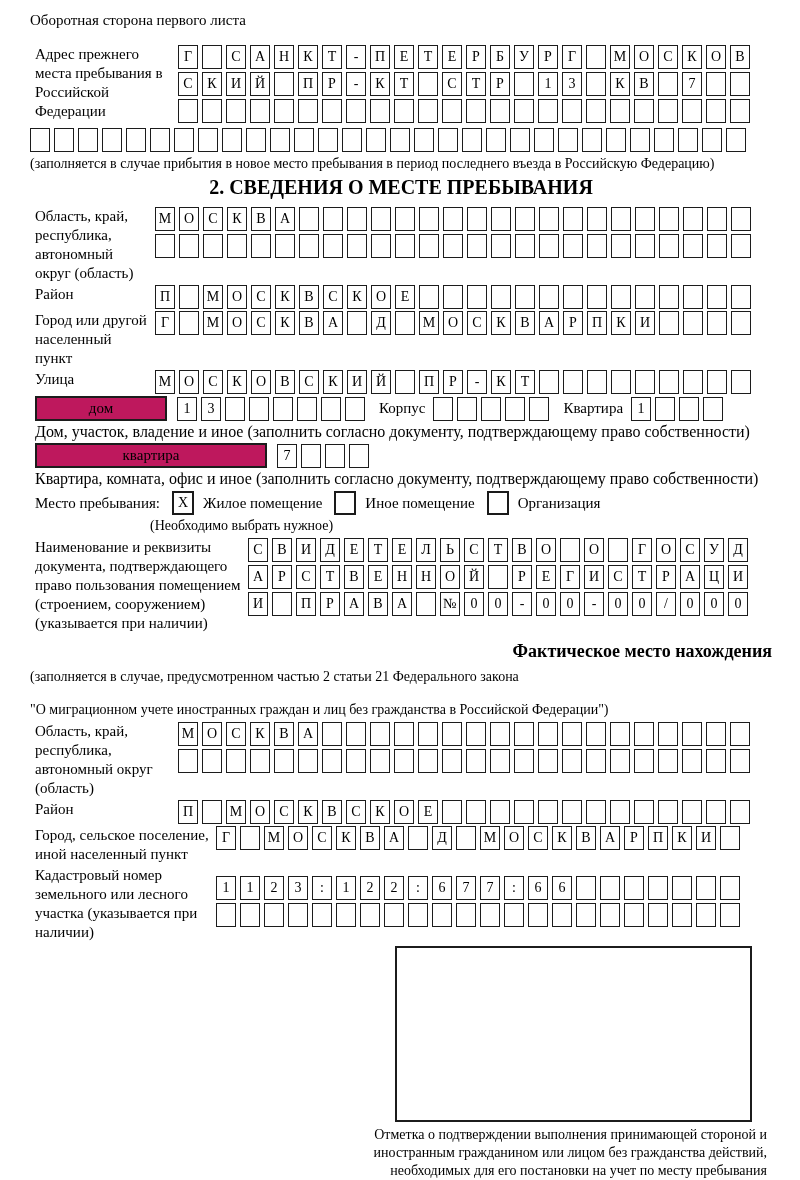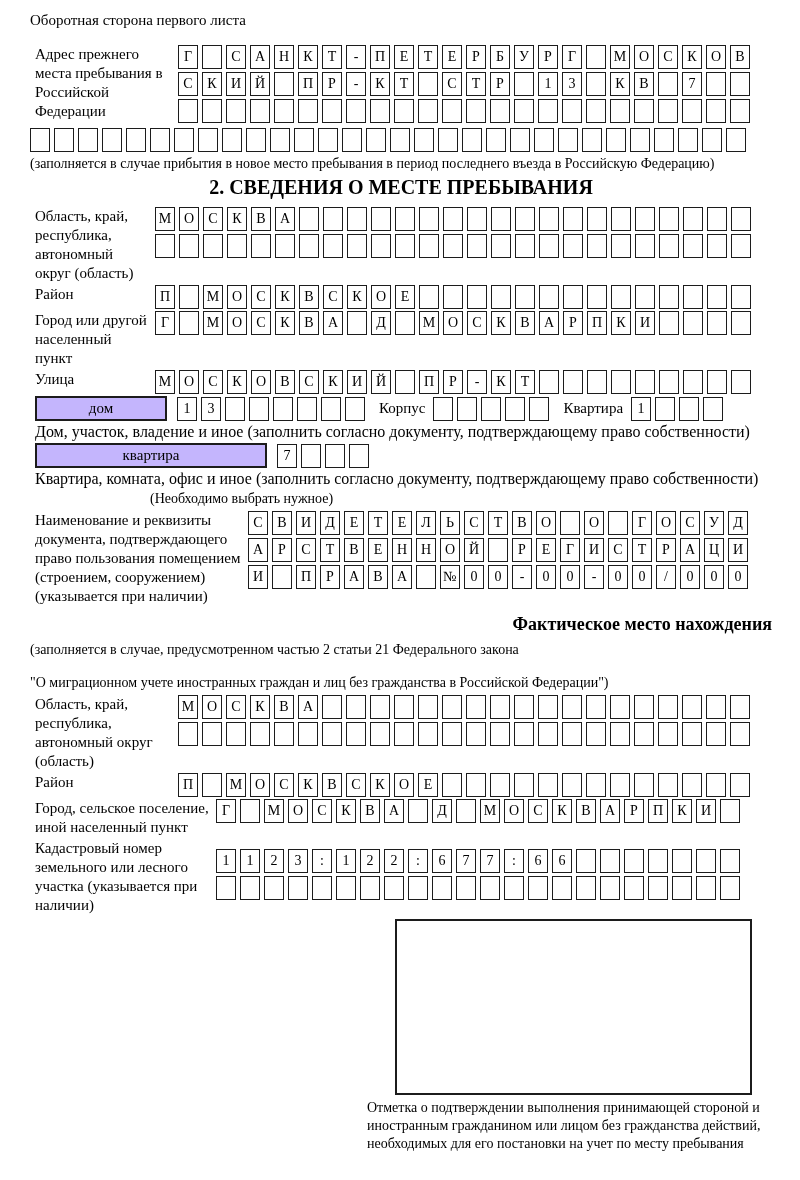--- a/index.html
+++ b/index.html
@@ -12,32 +12,32 @@
         display:flex;align-items:center;justify-content:center;font-size:14px;line-height:1;background:#fff}
   .crow{margin-bottom:3px}
   .frow{display:flex;align-items:flex-start;margin-bottom:2px}
   .flabel{flex:none;padding-left:5px;padding-right:6px;font-size:15px;line-height:19px}
   .w148{width:148px}.w125{width:125px}.w218{width:218px}.w186{width:186px}
   .rowscol{display:flex;flex-direction:column}
   .note{font-size:14px;text-align:left;line-height:17px;margin:2px 0 4px 0}
   .note-left{font-size:16px;text-align:left;line-height:17px;margin:1px 0 3px 5px}
   .sec-title{font-size:20px;font-weight:bold;text-align:center;margin:4px 0 8px 0}
   .hrow{display:flex;align-items:center;margin:2px 0 2px 5px}
-  .wide-box{border:2px solid #1c1c1c;height:25px;display:flex;align-items:center;justify-content:center;font-size:15px;background:#c4b5fd}
+  .wide-box{border:2px solid #1c1c1c;height:25px;display:flex;align-items:center;justify-content:center;font-size:15px;background:#be185d}
   .dom-box{width:132px;margin-right:10px}
   .kv-box{width:232px;margin-right:10px}
   .inline-lbl{font-size:15px;margin:0 8px 0 10px}
   .stay-row{display:flex;align-items:center;margin:4px 0 2px 5px;font-size:15px}
   .cb{flex:none;width:22px;height:24px;border:2px solid #1a1a1a;display:flex;align-items:center;justify-content:center;
       font-size:14px;margin:0 9px 0 12px;background:#fff}
   .fact-title{font-size:18px;font-weight:bold;text-align:right;margin:8px 0 6px 0}
   .pt10{padding-top:10px}
   .confirm-wrap{margin-left:337px;width:400px;margin-top:4px}
   .confirm-box{width:357px;height:176px;border:2px solid #1c1c1c;margin-left:28px;background:#fff}
-  .confirm-caption{font-size:14px;line-height:18px;text-align:left;margin-top:4px;width:400px}
+  .confirm-caption{font-size:14px;line-height:18px;text-align:right;margin-top:4px;width:400px}
 </style>
 </head>
 <body>
 
 <div class="page">
 
   <div class="header-right">Оборотная сторона первого листа</div>
 
   <div class="frow">
     <div class="flabel w148">Адрес прежнего места пребывания в Российской Федерации</div>
@@ -345,20 +345,29 @@
     <div class="wide-box kv-box">квартира</div>
     <div class="cells">
         <div class="cell">7</div>
         <div class="cell"></div>
         <div class="cell"></div>
         <div class="cell"></div>
       </div>
   </div>
   <div class="note-left">Квартира, комната, офис и иное (заполнить согласно документу, подтверждающему право собственности)</div>
 
+  <div class="stay-row">
+    <span>Место пребывания:</span>
+    <div class="cb">X</div>
+    <span>Жилое помещение</span>
+    <div class="cb"></div>
+    <span>Иное помещение</span>
+    <div class="cb"></div>
+    <span>Организация</span>
+  </div>
   <div class="note" style="width:430px;margin-left:120px">(Необходимо выбрать нужное)</div>
 
   <div class="frow">
     <div class="flabel w218">Наименование и реквизиты документа, подтверждающего право пользования помещением (строением, сооружением) (указывается при наличии)</div>
     <div class="rowscol">
       <div class="cells crow">
           <div class="cell">С</div>
           <div class="cell">В</div>
           <div class="cell">И</div>
           <div class="cell">Д</div>

